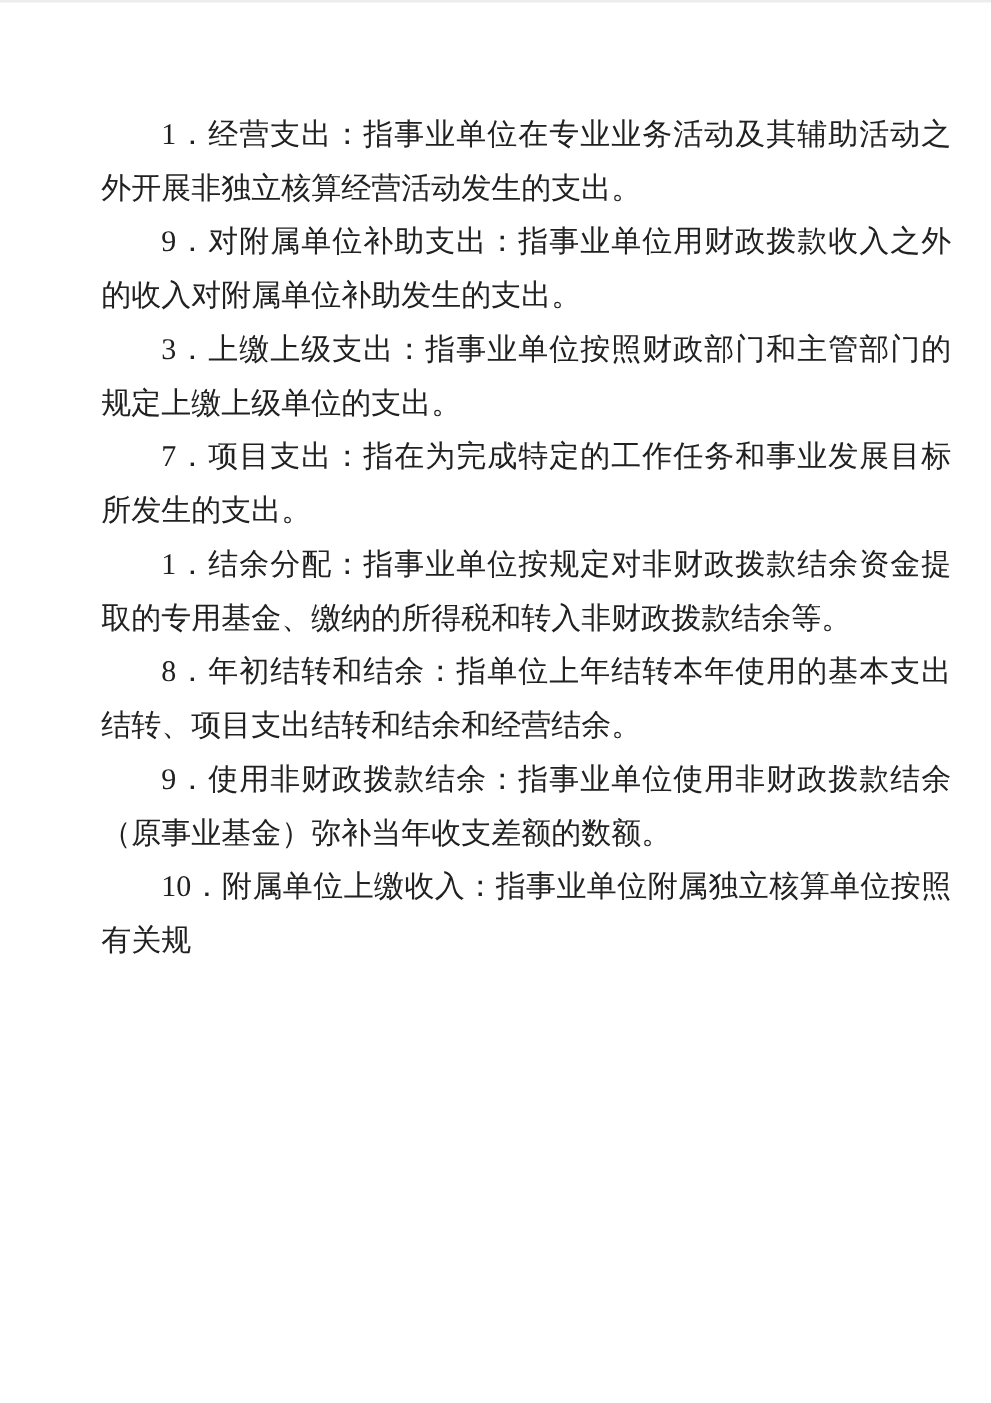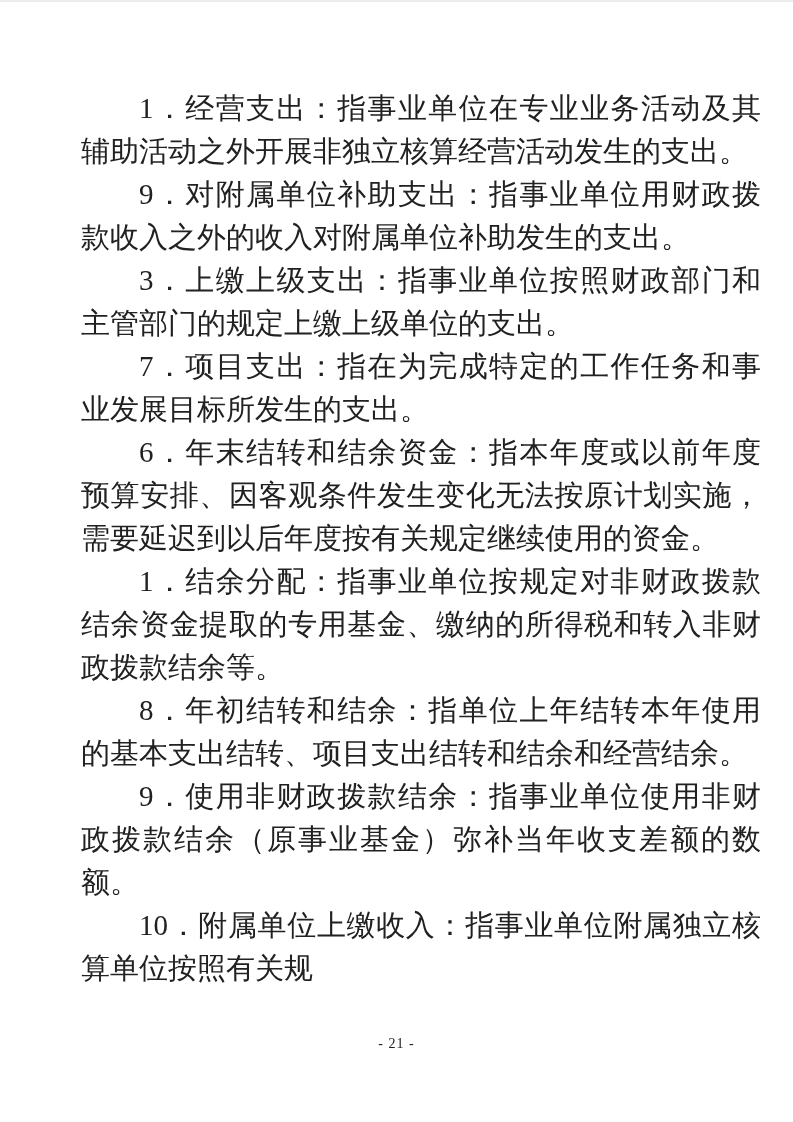--- a/index.html
+++ b/index.html
@@ -24,21 +24,21 @@
   }
   .content {
     position: absolute;
     left: 81px;
     top: 87px;
     width: 680px;
   }
   .content p {
     margin: 0;
     padding: 0;
-    font-size: 29px;
+    font-size: 24px;
     line-height: 43px;
     text-indent: 2em;
     text-align: justify;
     text-justify: inter-character;
     letter-spacing: 0;
   }
   .footer {
     position: absolute;
     left: 0;
     right: 0;
@@ -53,23 +53,19 @@
 <body>
 
 <div class="page">
   <div class="top-edge"></div>
 
   <div class="content">
     <p>1．经营支出：指事业单位在专业业务活动及其辅助活动之外开展非独立核算经营活动发生的支出。</p>
     <p>9．对附属单位补助支出：指事业单位用财政拨款收入之外的收入对附属单位补助发生的支出。</p>
     <p>3．上缴上级支出：指事业单位按照财政部门和主管部门的规定上缴上级单位的支出。</p>
     <p>7．项目支出：指在为完成特定的工作任务和事业发展目标所发生的支出。</p>
-    <p>6．年末结转和结余资金：指本年度或以前年度预算安排、因客观条件发生变化无法按原计划实施，需要延迟到以后年度按有关规定继续使用的资金。</p>
     <p>1．结余分配：指事业单位按规定对非财政拨款结余资金提取的专用基金、缴纳的所得税和转入非财政拨款结余等。</p>
     <p>8．年初结转和结余：指单位上年结转本年使用的基本支出结转、项目支出结转和结余和经营结余。</p>
     <p>9．使用非财政拨款结余：指事业单位使用非财政拨款结余（原事业基金）弥补当年收支差额的数额。</p>
     <p>10．附属单位上缴收入：指事业单位附属独立核算单位按照有关规</p>
   </div>
 
-  <div class="footer">
-    <span>- 21 -</span>
-  </div>
 </div>
 
 </body></html>

